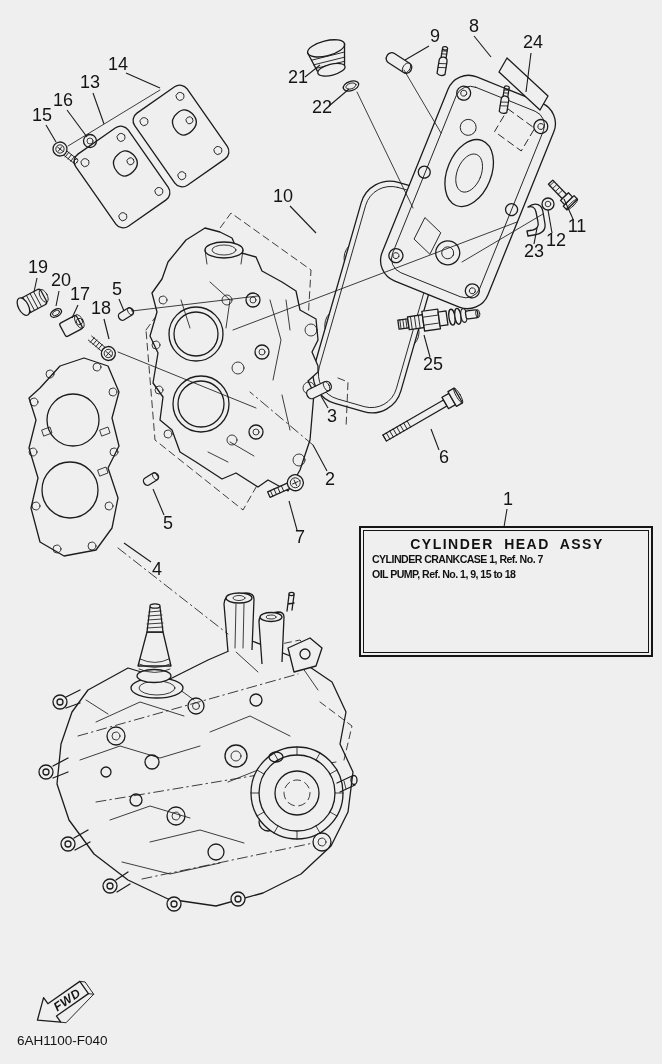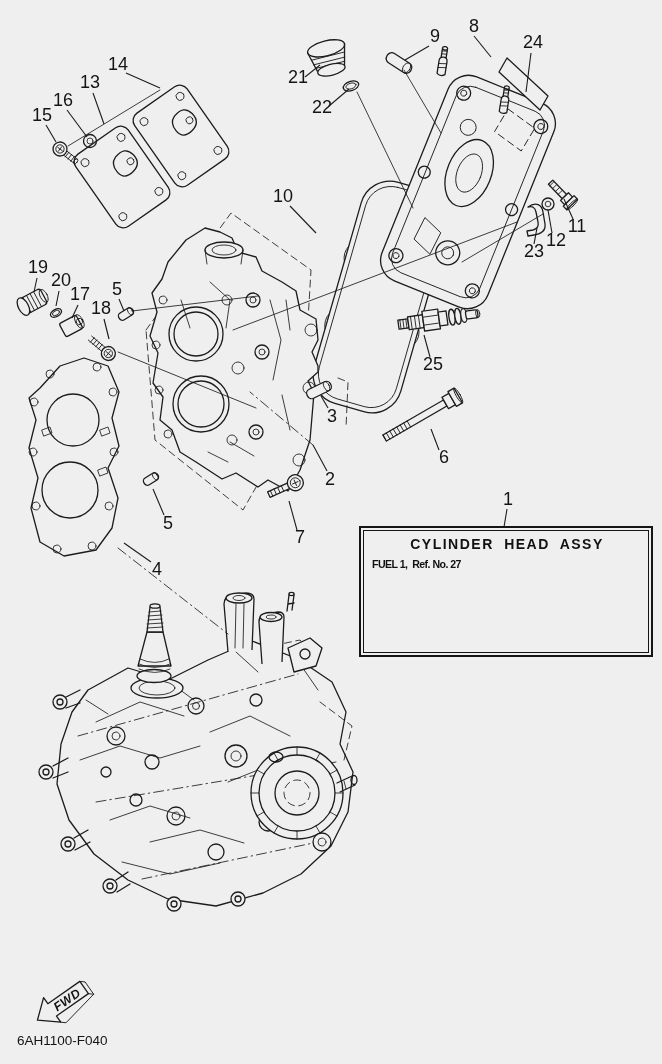--- a/index.html
+++ b/index.html
@@ -10,21 +10,21 @@
   .fp{fill:#efefef;stroke:#1c1c1c;stroke-width:1.3;stroke-linejoin:round;}
   .tn{stroke-width:0.85;}
   .dash{stroke-dasharray:7 4.5;}
   .ddot{stroke-dasharray:10 4 1.5 4;}
   .leader{stroke:#1c1c1c;stroke-width:1.1;fill:none;}
   .callout{font:18px "Liberation Sans",sans-serif;fill:#141414;text-anchor:middle;}
   .code-text{font:13.5px "Liberation Sans",sans-serif;fill:#141414;}
   .fwd-text{font:italic 700 12.5px "Liberation Sans",sans-serif;fill:#141414;letter-spacing:.5px;}
   .infobox{position:absolute;left:359px;top:526px;width:294px;height:131px;border:2.5px solid #151515;background:#efefef;box-sizing:border-box;padding:2px;}
   .infobox-inner{border:1.3px solid #151515;height:100%;box-sizing:border-box;padding:5px 6px 4px 8px;}
-  .infobox-title{font:700 14px "Liberation Sans",sans-serif;text-align:center;letter-spacing:1.5px;word-spacing:5px;color:#111;margin-bottom:5px;}
+  .infobox-title{font:700 14px "Liberation Sans",sans-serif;text-align:center;letter-spacing:1.5px;word-spacing:5px;color:#111;}
   .infobox-line{font:700 10.6px/14.7px "Liberation Sans",sans-serif;letter-spacing:-0.55px;white-space:pre;color:#111;}
 </style>
 </head>
 <body>
 
 <div class="stage">
 <svg id="diagram" width="662" height="1064" viewBox="0 0 662 1064">
 
   <g>
     <path class="fp" d="M88,690 L128,668 L168,680 L208,660 L252,641 L298,659 L332,682 L346,712 L340,744 L353,772 L348,812 L331,846 L301,874 L263,893 L216,906 L168,899 L128,880 L94,854 L69,820 L57,784 L61,744 L72,712 Z"></path>
@@ -383,16 +383,17 @@
     <path class="fp" d="M-30,0 L-12,-15 L-12,-7.5 L27,-7.5 L27,7.5 L-12,7.5 L-12,15 Z"></path>
     <path class="ln tn" d="M27,-7.5 L31,-4 L31,11 L-8,18.5 L-12,15 M27,7.5 L31,11"></path>
     <text class="fwd-text" x="-9" y="4.5">FWD</text>
   </g>
   <text class="code-text" x="17" y="1045">6AH1100-F040</text>
 </svg>
 
   <div class="infobox">
     <div class="infobox-inner">
       <div class="infobox-title">CYLINDER HEAD ASSY</div>
-      <div class="infobox-line">FUEL 1,  Ref. No. 27</div>
+      <div class="infobox-line">CYLINDER CRANKCASE 1, Ref. No. 7</div>
+      <div class="infobox-line">OIL PUMP, Ref. No. 1, 9, 15 to 18</div>
     </div>
   </div>
 </div>
 
 </body></html>

